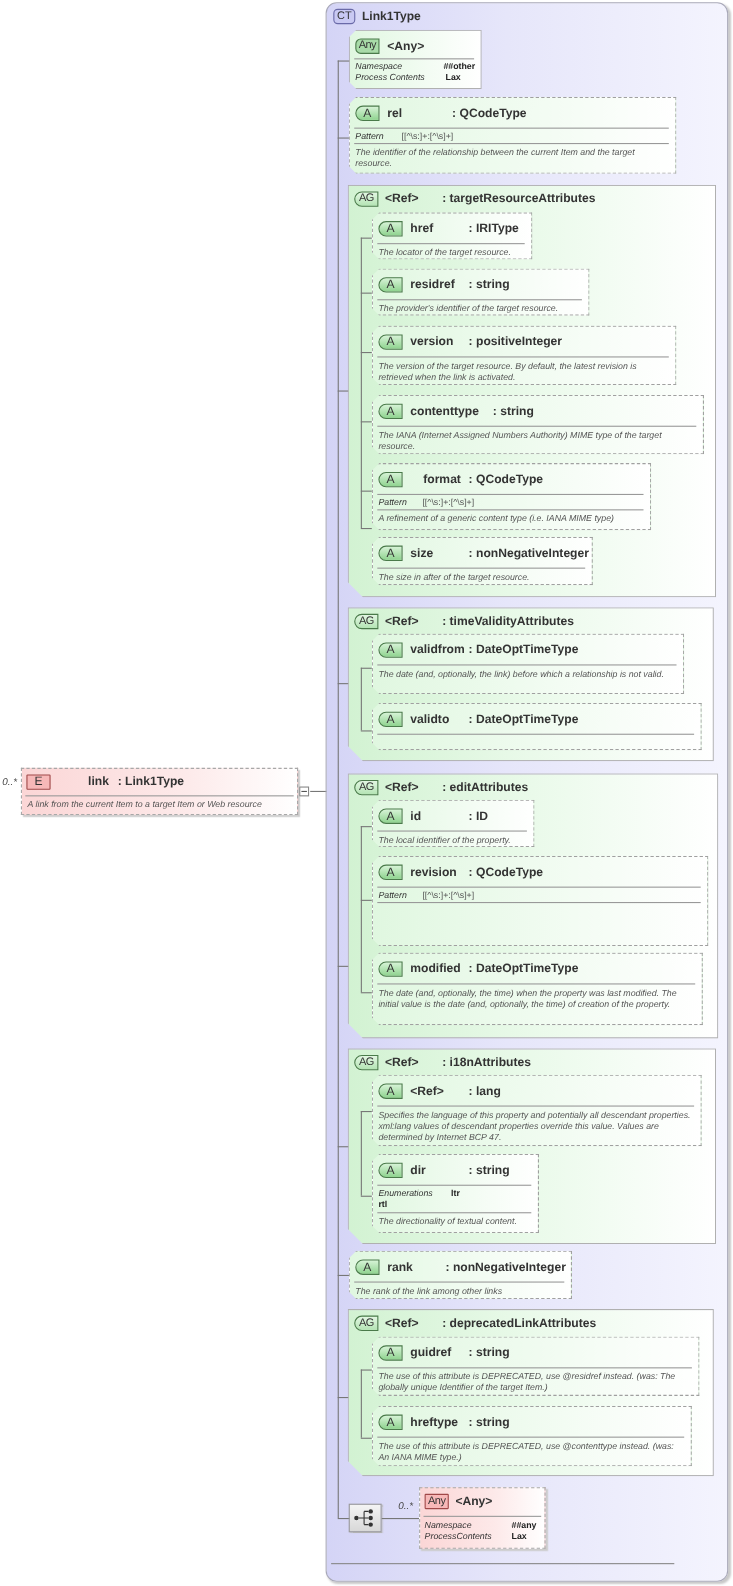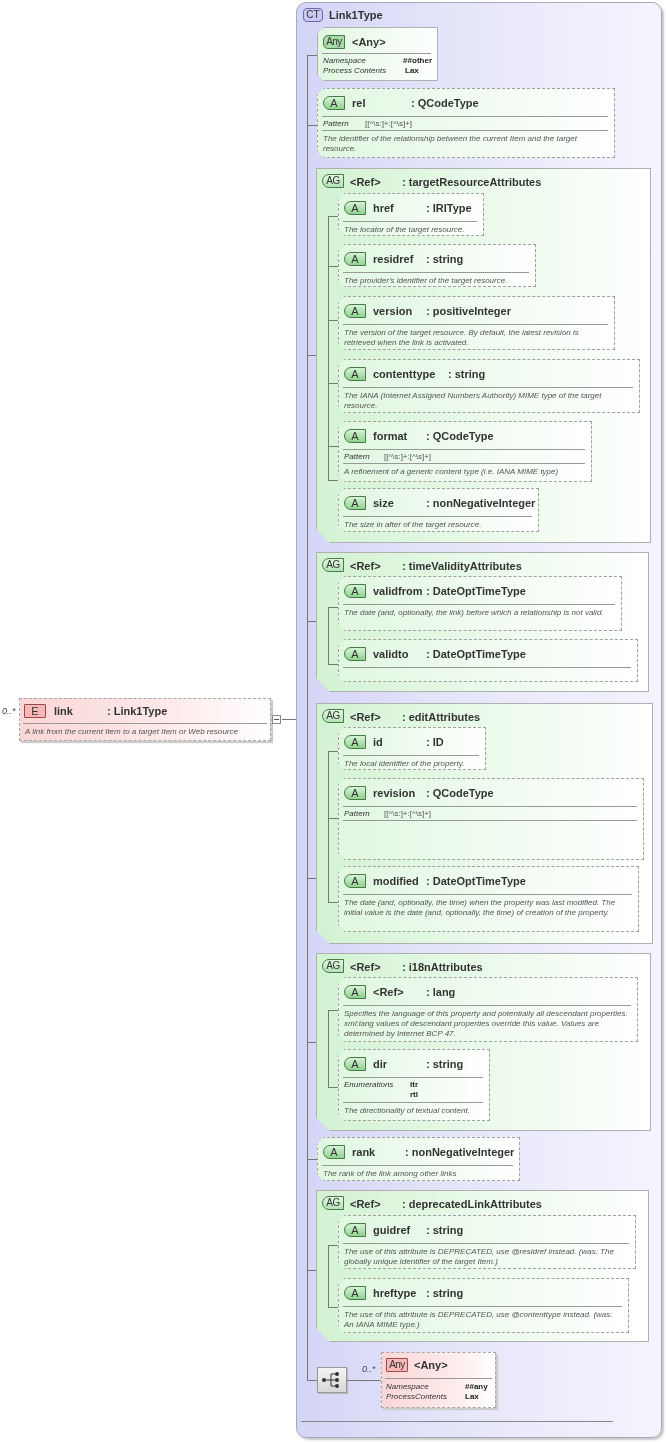--- a/index.html
+++ b/index.html
@@ -20,21 +20,21 @@
     display: inline-flex; align-items: center; justify-content: center;
     font-family: "Liberation Sans", sans-serif; font-size: 11px; line-height: 1;
     border: 1px solid #555; color: #333; height: 14px;
   }
   .badge-ct { background: #c9c9f3; border-color: #6a6aa8; border-radius: 4px; width: 20px; font-size: 10px; }
   .badge-any { background: #a8dba8; border-color: #4a7a4a; border-radius: 5px 0 0 5px; width: 22px; font-size: 10px; letter-spacing: -0.5px; }
   .badge-a { background: linear-gradient(#d6f3d6,#8fd38f); border-color: #4a7a4a; border-radius: 7px 0 0 7px; width: 22px; font-size: 11px; }
   .badge-ag { background: linear-gradient(#e2f6e2,#b4e4b4); border-color: #4a7a4a; border-radius: 7px 0 0 7px; width: 22px; font-size: 10px; letter-spacing: -0.5px; }
   .badge-e { background: #f7b8b8; border-color: #a04848; border-radius: 1px; width: 22px; font-size: 11px; }
   .badge-any-red { background: #f7b8b8; border-color: #a04848; border-radius: 1px; width: 22px; font-size: 10px; letter-spacing: -0.5px; }
-  .title-text { font-size: 11px; font-weight: bold; color: #333; white-space: pre; }
+  .title-text { font-size: 11px; font-weight: bold; color: #333; white-space: pre; text-align: right; }
 
   
   .node {
     position: absolute;
     background: linear-gradient(to right, #e0f7e0 0%, #f3fcf3 60%, #ffffff 100%);
     border: 1px dashed #a0a0a0;
     box-shadow: 2px 2px 1px #c9c9c9;
     clip-path: polygon(7px 0, 100% 0, 100% 100%, 7px 100%, 0 calc(100% - 7px), 0 7px);
   }
   .node.solid { border-style: solid; border-color: #b0b0b0; }
@@ -48,21 +48,21 @@
   .node-row .vb { font-weight: bold; color: #222; }
 
   
   .group {
     position: absolute;
     background: linear-gradient(to right, #d2f2d2 0%, #eafaea 50%, #ffffff 100%);
     border: 1px solid #b0b0b0;
     box-shadow: 2px 2px 1px #c0c0c0;
     clip-path: polygon(0 0, 100% 0, 100% 100%, 14px 100%, 0 calc(100% - 14px));
   }
-  .group-head { position: absolute; left: 5px; top: 5px; display: flex; align-items: flex-end; gap: 6px; }
+  .group-head { position: absolute; left: 5px; top: 5px; display: flex; align-items: center; gap: 6px; }
 
   .line-v { position: absolute; width: 0; border-left: 1px solid #777; }
   .line-h { position: absolute; height: 0; border-top: 1px solid #777; }
 
   
   .elem {
     position: absolute; left: 19px; top: 698px; width: 252px; height: 43px;
     border: 1px dashed #a8a8a8;
     background: linear-gradient(to right, #fbd6d6 0%, #fdeaea 60%, #ffffff 100%);
     box-shadow: 2px 2px 1px #ccc;
@@ -206,21 +206,21 @@
       <span class="node-name" style="width:68px;">contenttype</span>
       <span class="node-name">: string</span>
     </div>
   <div class="node-sep"></div>
   <div class="node-desc">The IANA (Internet Assigned Numbers Authority) MIME type of the target resource.</div>
 </div>
 
 <div class="node" style="left:338px; top:421px; width:254px; height:61px;">
   <div class="node-head">
       <span class="badge badge-a">A</span>
-      <span class="node-name" style="width:46px;">format</span>
+      <span class="node-name" style="width:46px;text-align:right;">format</span>
       <span class="node-name">: QCodeType</span>
     </div>
   <div class="node-sep"></div>
   <div class="node-row">
       <span class="k" style="width:40px;">Pattern</span>
       <span class="v">[[^\s:]+:[^\s]+]</span>
     </div>
   <div class="node-sep" style="margin-top:1px;"></div>
   <div class="node-desc">A refinement of a generic content type (i.e. IANA MIME type)</div>
 </div>
@@ -336,21 +336,21 @@
   <div class="node-head">
       <span class="badge badge-a">A</span>
       <span class="node-name" style="width:46px;">dir</span>
       <span class="node-name">: string</span>
     </div>
   <div class="node-sep"></div>
   <div class="node-row">
       <span class="k" style="width:66px;">Enumerations</span>
       <span class="vb">ltr</span>
     </div>
-  <div class="node-row" style="padding-top:0;">
+  <div class="node-row" style="padding-top:0;flex-direction:column;">
       <span style="width:66px;"></span>
       <span class="vb">rtl</span>
     </div>
   <div class="node-sep" style="margin-top:2px;"></div>
   <div class="node-desc">The directionality of textual content.</div>
 </div>
 
 <div class="node" style="left:317px; top:1137px; width:203px; height:44px;">
   <div class="node-head">
       <span class="badge badge-a">A</span>

